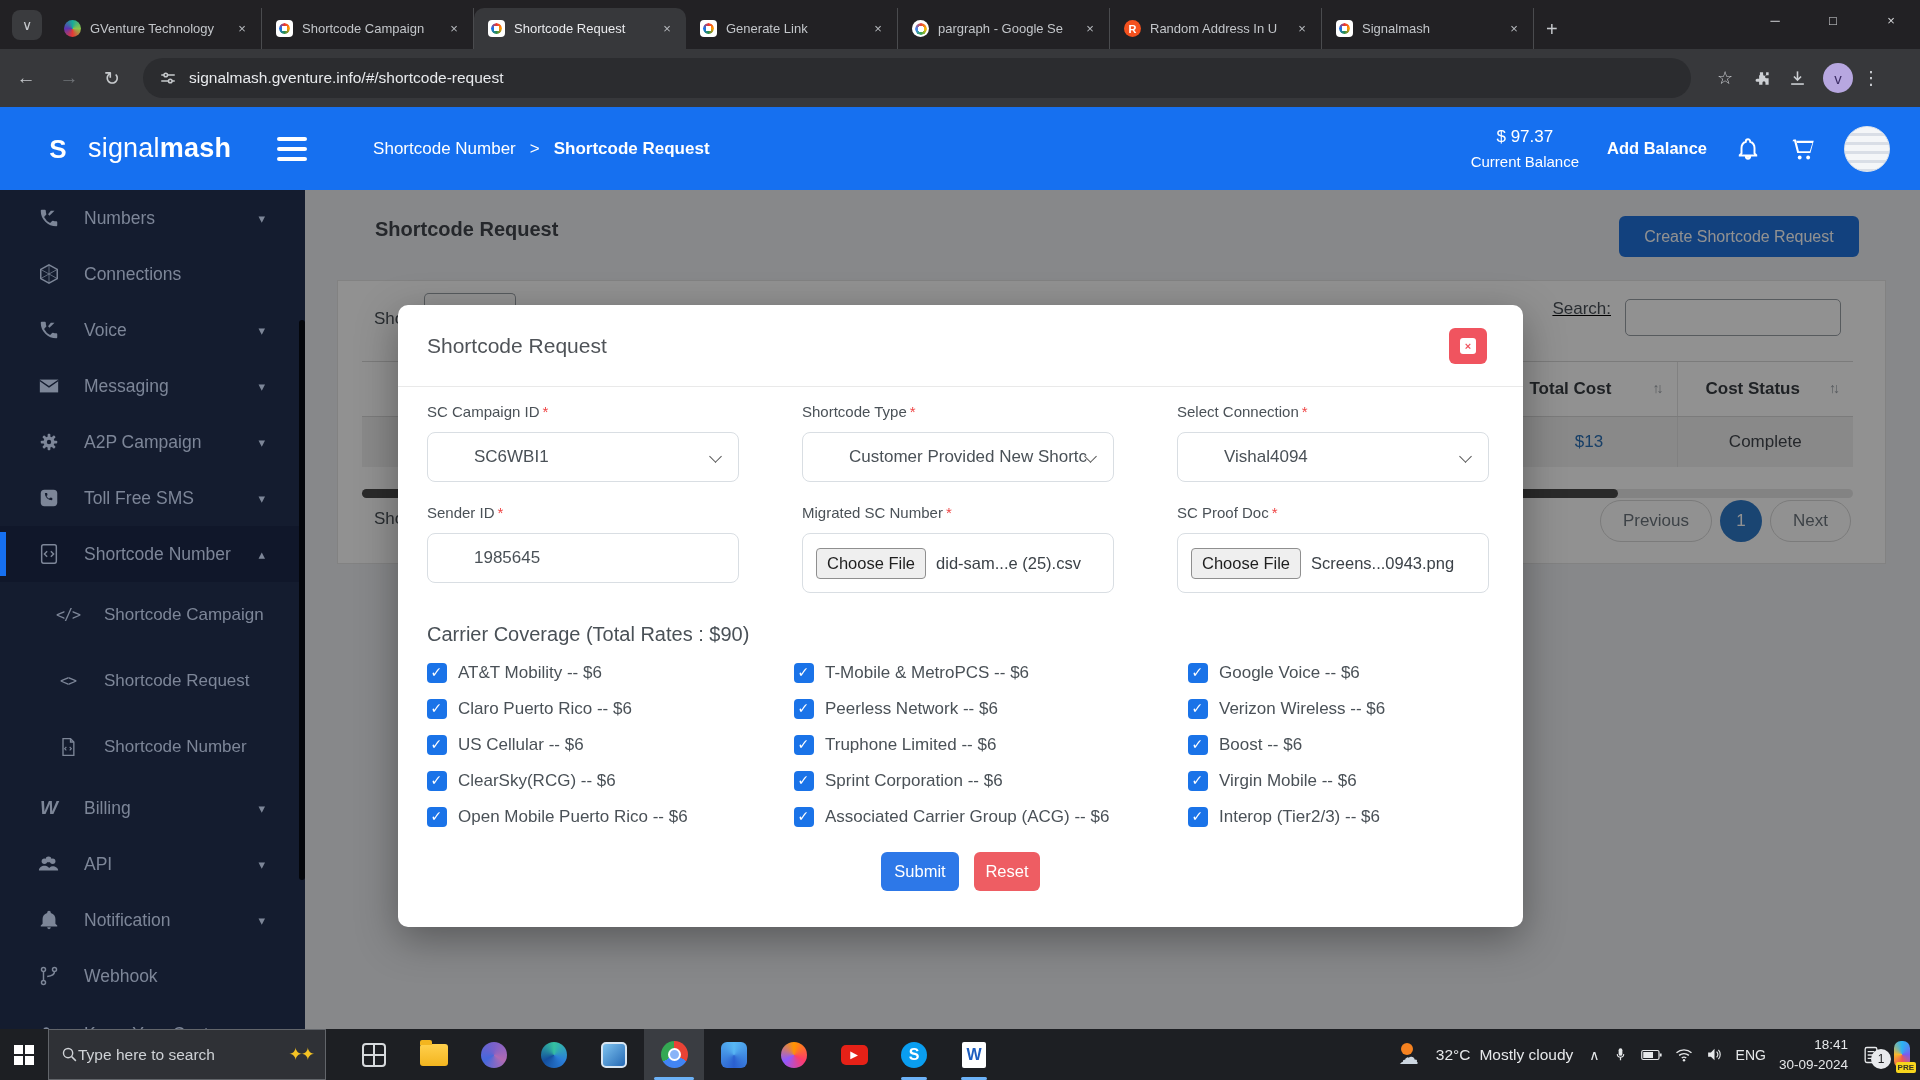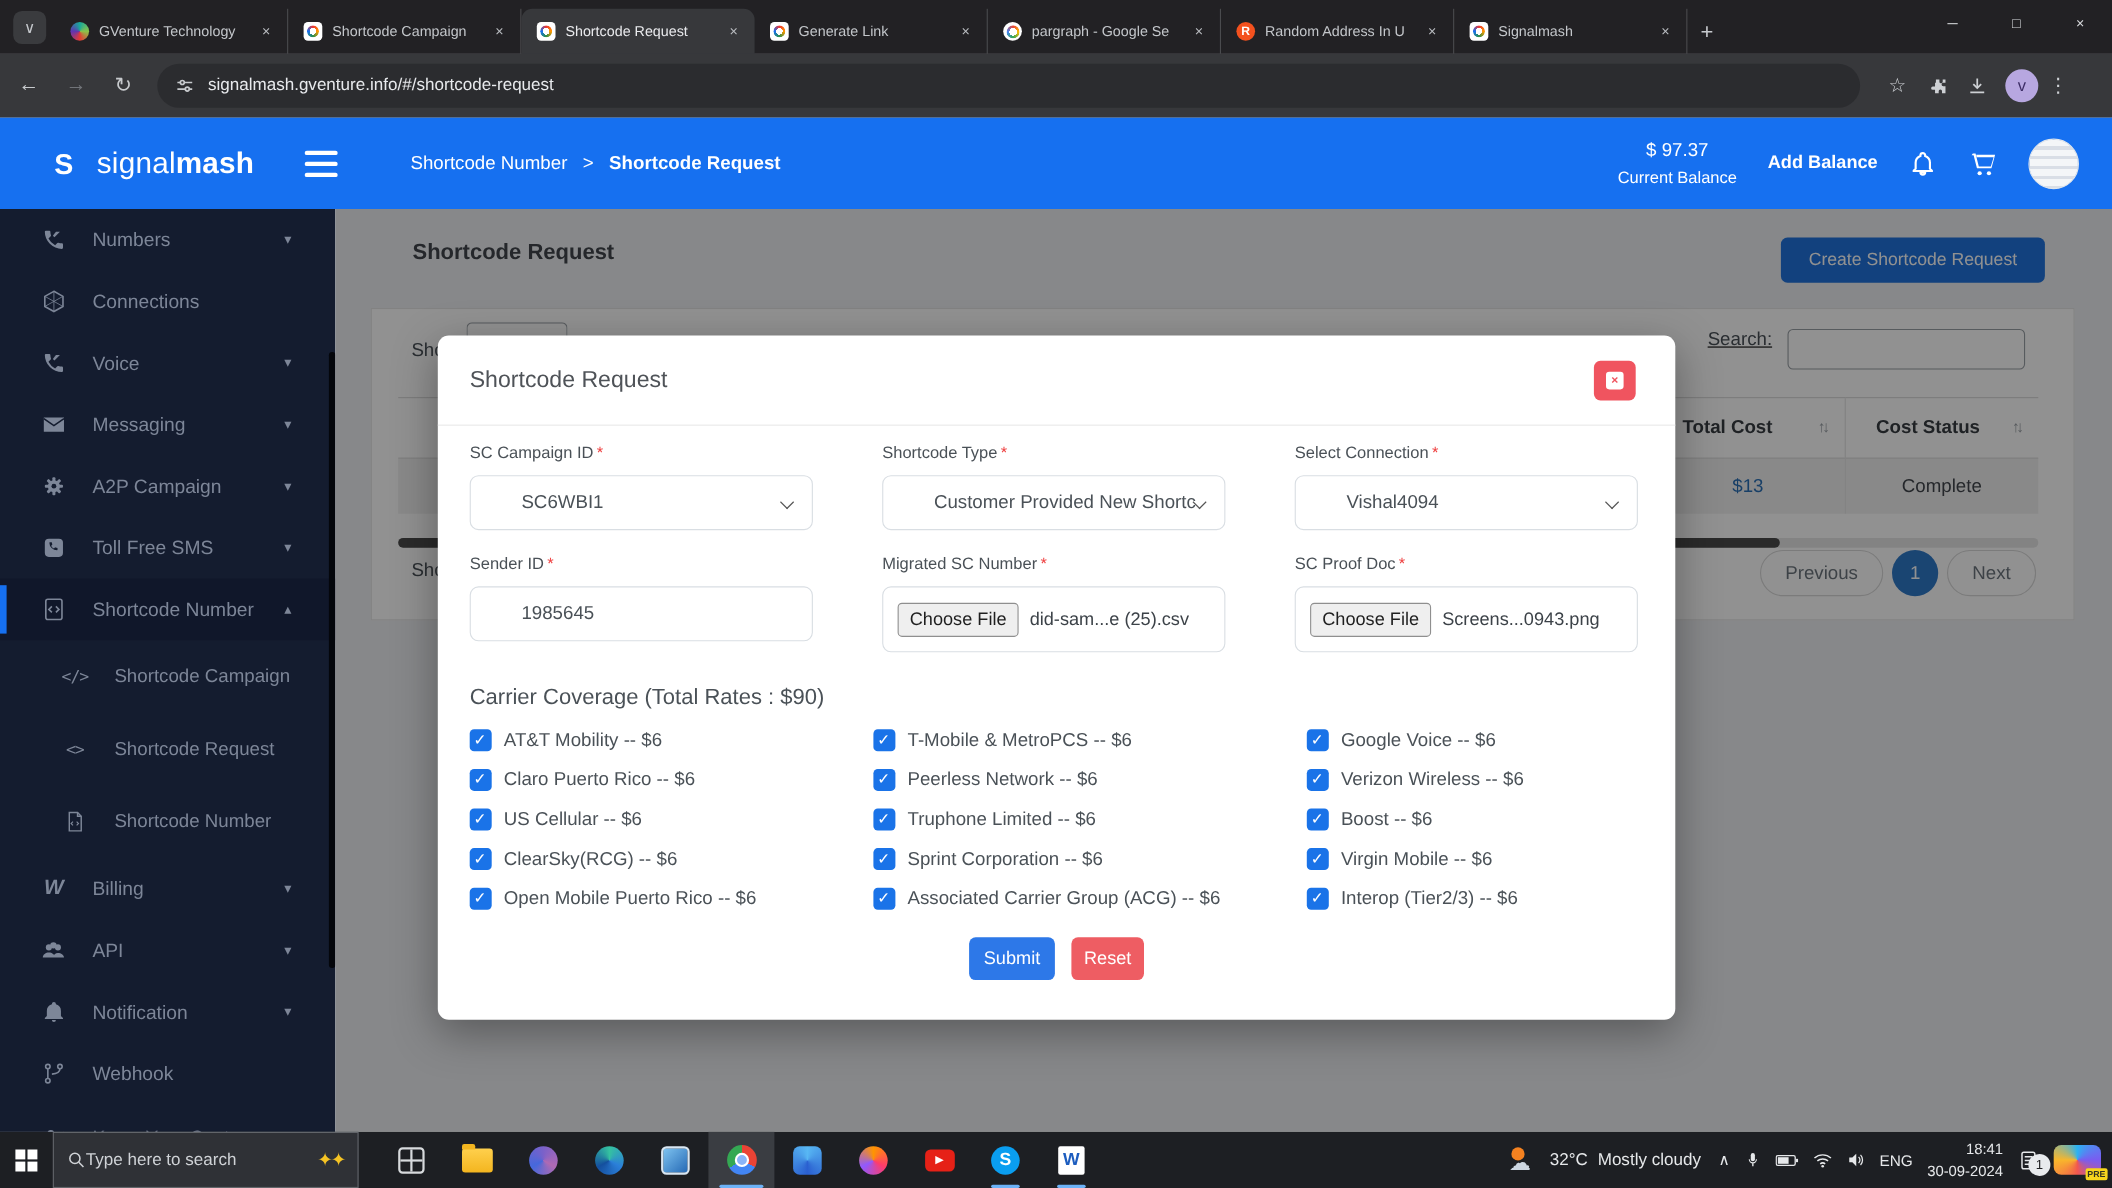--- a/index.html
+++ b/index.html
@@ -142,21 +142,21 @@
   .word b{color:#1d5dbf;font-size:16px;}
   #tb-right{margin-left:auto;display:flex;align-items:center;gap:16px;margin-right:10px;color:#e6e8ea;}
   #weather{display:flex;align-items:center;gap:9px;font-size:15.5px;}
   #wicon{position:relative;width:28px;height:24px;}
   #wicon .sun{position:absolute;left:2px;top:0;width:12px;height:12px;border-radius:50%;background:#f58220;}
   #wicon .cld{position:absolute;left:0;top:2px;font-size:20px;color:#cdd7e1;}
   .tray{display:flex;align-items:center;gap:13px;font-size:14px;}
   #clock{text-align:right;font-size:13.5px;line-height:1.45;}
   #notif{position:relative;display:flex;}
   #notif .badge{position:absolute;right:-10px;bottom:-4px;width:20px;height:20px;border-radius:50%;background:#e8eaed;color:#202124;font-size:12px;display:flex;align-items:center;justify-content:center;}
-  #copilot{position:relative;width:43px;height:27px;border-radius:7px;background:conic-gradient(#2bb3f3,#7a5cf0,#f2574e,#f8b62c,#2bb3f3);}
+  #copilot{position:relative;width:16px;height:27px;border-radius:7px;background:conic-gradient(#2bb3f3,#7a5cf0,#f2574e,#f8b62c,#2bb3f3);}
   #copilot .pre{position:absolute;right:-6px;bottom:-5px;background:#f7d51d;color:#332;font-size:8px;font-weight:bold;padding:1px 2px;border-radius:2px;}
   svg{display:block;}
 </style>
 </head>
 <body>
 
 <div id="stage">
 
   <div id="tabstrip">
     <div class="tab-search">∨</div>

